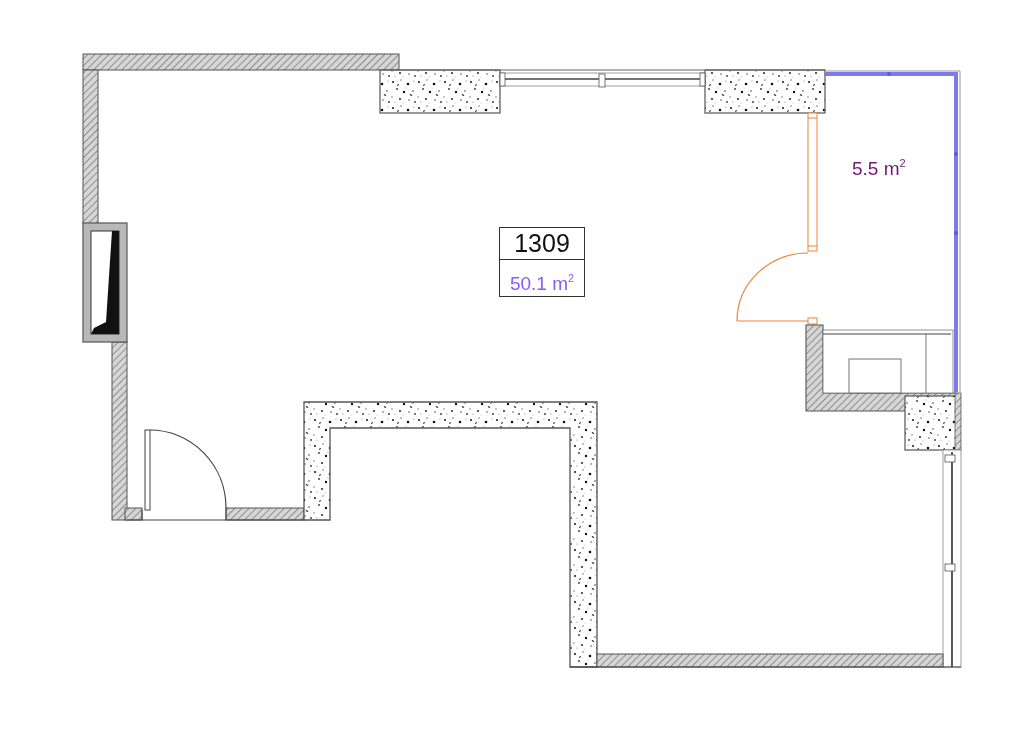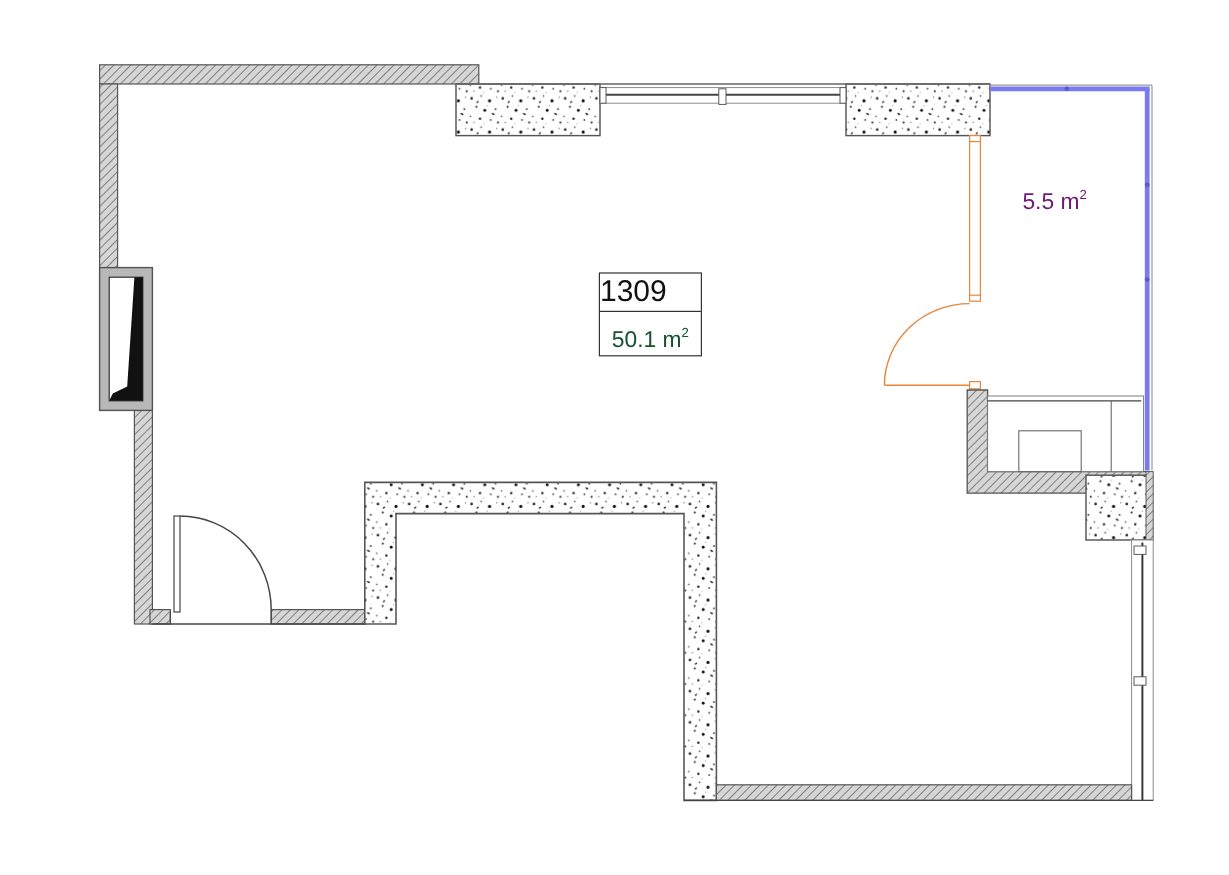--- a/index.html
+++ b/index.html
@@ -1,20 +1,20 @@
 <!DOCTYPE html>
 <html><head>
 <meta charset="utf-8">
 <style>
   html, body { margin: 0; padding: 0; background: #ffffff; }
   body { width: 1024px; height: 729px; overflow: hidden; position: relative; font-family: "Liberation Sans", sans-serif; }
   #plan { position: absolute; left: 0; top: 0; width: 1024px; height: 729px; }
   .room-tag { position: absolute; left: 499px; top: 227px; width: 84px; border: 1.5px solid #333; background: #fff; }
-  .room-tag .num { display: block; height: 31px; line-height: 31px; font-size: 25px; color: #111; border-bottom: 1.5px solid #333; }
-  .room-tag .area { display: block; height: 36px; line-height: 36px; text-align: center; font-size: 19px; color: #14532d; }
+  .room-tag .num { display: block; height: 31px; line-height: 31px; text-align: center; font-size: 25px; color: #111; border-bottom: 1.5px solid #333; }
+  .room-tag .area { display: block; height: 36px; line-height: 36px; text-align: center; font-size: 19px; color: #8b5cf6; }
   .room-tag sup, .small-area sup { font-size: 11px; vertical-align: 8px; }
   .small-area { position: absolute; left: 852px; top: 157px; font-size: 19px; color: #701a75; }
 </style>
 </head>
 <body>
 
 <svg id="plan" viewBox="0 0 1024 729" xmlns="http://www.w3.org/2000/svg">
   <defs>
     <pattern id="hatch" width="5" height="5" patternUnits="userSpaceOnUse" patternTransform="rotate(45)">
       <rect width="5" height="5" fill="#d6d6d6"></rect>

